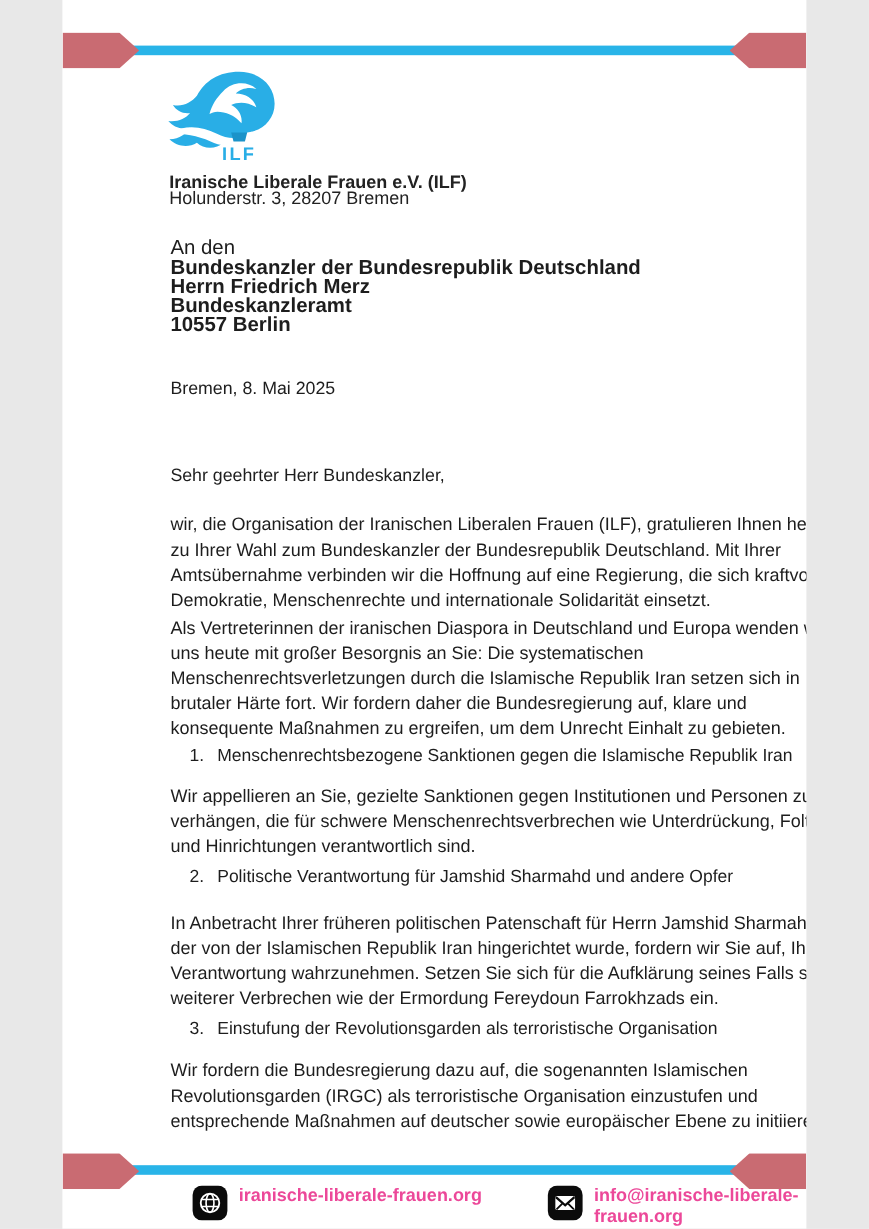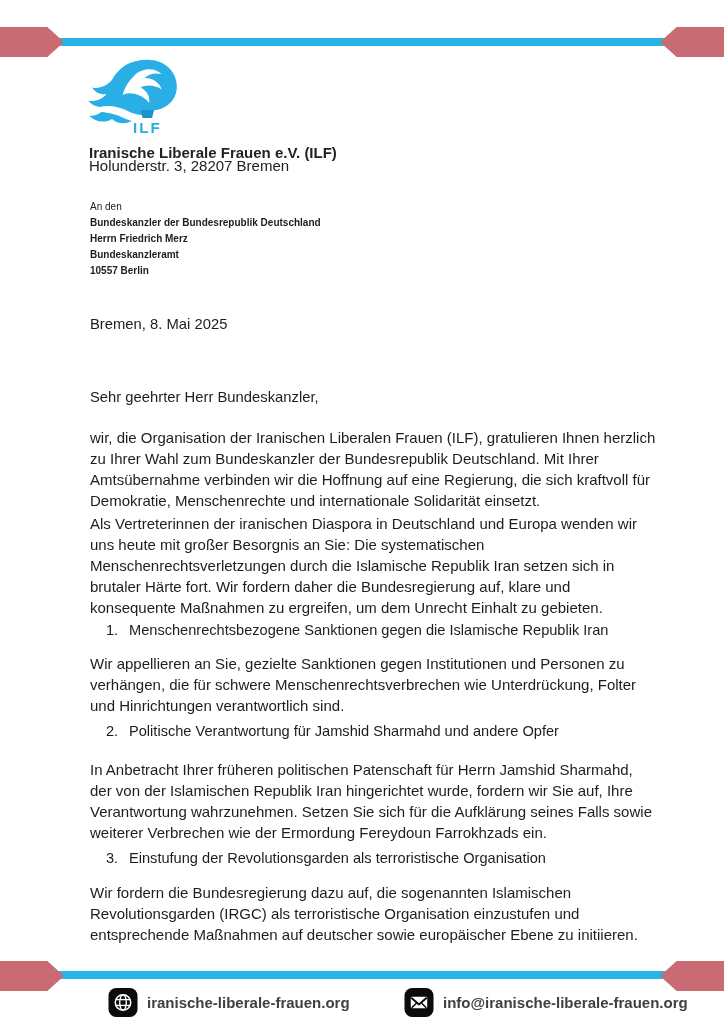--- a/index.html
+++ b/index.html
@@ -1,18 +1,18 @@
 <!DOCTYPE html>
 <html><head>
 <meta charset="utf-8">
 <style>
   html,body{margin:0;padding:0;background:#e8e8e8;}
   .page{
     position:relative;
-    width:724px;height:1024px;
+    width:620px;height:1024px;
     background:#ffffff;
     margin:0 auto;
     overflow:hidden;
     font-family:"Liberation Sans", sans-serif;
     color:#1d1d1d;
   }
   
   .band-bar{position:absolute;left:54px;right:54px;height:8px;background:#29b4e8;z-index:1;}
   .band-bar.top{top:38px;}
   .band-bar.bottom{top:971px;}
@@ -20,42 +20,42 @@
   .band-arrow.tl{top:27px;left:0;clip-path:polygon(0 0,74% 0,100% 50%,74% 100%,0 100%);}
   .band-arrow.tr{top:27px;right:0;clip-path:polygon(100% 0,26% 0,0 50%,26% 100%,100% 100%);}
   .band-arrow.bl{top:961px;left:0;clip-path:polygon(0 0,74% 0,100% 50%,74% 100%,0 100%);}
   .band-arrow.br{top:961px;right:0;clip-path:polygon(100% 0,26% 0,0 50%,26% 100%,100% 100%);}
 
   .logo{position:absolute;left:86px;top:57px;width:96px;height:80px;}
 
   .sender{position:absolute;left:89px;top:146px;font-size:15px;line-height:13px;color:#222;}
   .sender .name{font-weight:bold;}
 
-  .recipient{position:absolute;left:90px;top:199px;font-size:10px;line-height:16px;}
+  .recipient{position:absolute;left:90px;top:199px;font-size:17px;line-height:16px;}
   .recipient .bold{font-weight:bold;}
 
   .dateline{position:absolute;left:90px;top:316px;width:548px;font-size:14.8px;}
 
   .salutation{position:absolute;left:90px;top:389px;font-size:14.8px;}
 
   .para{position:absolute;left:90px;width:600px;font-size:15px;line-height:21px;white-space:pre-line;}
   .p1{top:427px;}
   .p2{top:513px;}
   .p3{top:653px;}
   .p4{top:759px;}
   .p5{top:882px;}
 
   .list-item{position:absolute;left:106px;width:584px;font-size:14.6px;line-height:21px;display:flex;}
   .list-item .num{width:23px;flex:0 0 auto;}
   .li1{top:620px;}
   .li2{top:721px;}
   .li3{top:848px;}
 
-  .footer-contact{position:absolute;top:988px;display:flex;align-items:center;gap:9px;
-    font-size:15px;font-weight:bold;color:#404040;}
+  .footer-contact{position:absolute;top:988px;display:flex;align-items:flex-start;gap:9px;
+    font-size:15px;font-weight:bold;color:#ec4899;}
   .footer-contact.web{left:108px;}
   .footer-contact.mail{left:369px;padding-left:35px;}
   .contact-icon{width:30px;height:29px;flex:0 0 auto;}
 </style>
 </head>
 <body>
 
 <div class="page">
 
   <div class="band-bar top"></div>

